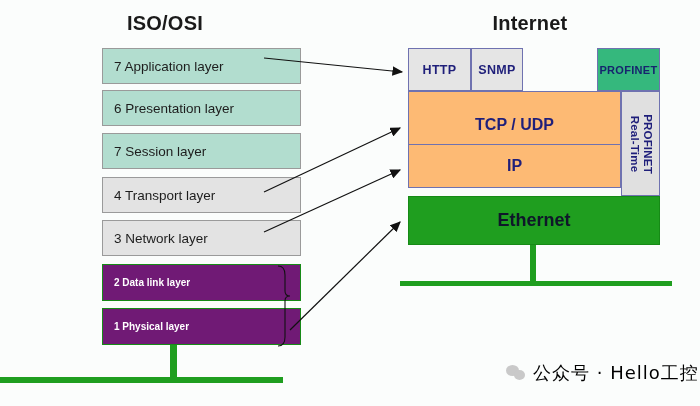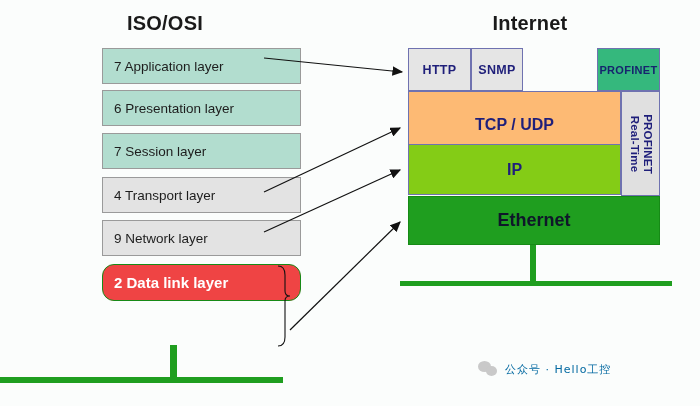--- a/index.html
+++ b/index.html
@@ -40,26 +40,25 @@
     display: flex;
     align-items: center;
     padding-left: 11px;
     font-size: 13.5px;
     color: #1d1d1d;
     background: #b2ddcf;
     margin-left: 28px;
   }
   .osi-box.gray  { background: #e3e3e3; }
   .osi-box.green {
-    background: #ef4444;
+    background: #701a75;
     border-color: #178a17;
     color: #ffffff;
     font-weight: bold;
-    font-size: 15px;
-    border-radius: 12px;
+    font-size: 10px;
   }
   #osi-7 { top: 48px; }
   #osi-6 { top: 90px; }
   #osi-5 { top: 133px; }
   #osi-4 { top: 177px; }
   #osi-3 { top: 220px; }
   #osi-2 { top: 264px; height: 37px; }
   #osi-1 { top: 308px; height: 37px; }
 
   
@@ -83,22 +82,22 @@
   #p-http     { left: 408px; width: 63px; }
   #p-snmp     { left: 471px; width: 52px; }
   #p-smtp     { left: 534px; width: 63px; }
   #p-profinet { left: 597px; width: 63px; background: #35b87d; color: #16246e; font-size: 11px; }
 
   #n-tcpudp {
     left: 408px; top: 91px; width: 213px; height: 67px;
     background: #fdba74; font-size: 16px;
   }
   #n-ip {
-    left: 408px; top: 144px; width: 213px; height: 51px;
-    background: #84cc16; font-size: 16px;
+    left: 408px; top: 144px; width: 213px; height: 44px;
+    background: #fdba74; font-size: 16px;
   }
   #n-prt {
     left: 621px; top: 91px; width: 39px; height: 105px;
     background: #e0e0e0;
   }
   #n-prt .vtxt {
     transform: rotate(90deg);
     white-space: nowrap;
     font-size: 11.5px;
     line-height: 13px;
@@ -125,26 +124,26 @@
   #vector {
     position: absolute;
     left: 0; top: 0;
     width: 700px; height: 406px;
     pointer-events: none;
   }
 
   
   #watermark {
     position: absolute;
-    left: 478px; top: 361px;
+    left: 506px; top: 361px;
     display: flex;
     align-items: center;
     gap: 7px;
-    color: #0369a1;
-    font-size: 11px;
+    color: #000000;
+    font-size: 18px;
     letter-spacing: 1px;
     font-family: "DejaVu Sans", sans-serif;
   }
   #watermark .wechat {
     width: 20px; height: 16px;
     position: relative;
   }
   #watermark .wechat .b1,
   #watermark .wechat .b2 {
     position: absolute;
@@ -168,24 +167,27 @@
   <div id="osi-6" class="osi-box">
     <span>6 Presentation layer</span>
   </div>
   <div id="osi-5" class="osi-box">
     <span>7 Session layer</span>
   </div>
   <div id="osi-4" class="osi-box gray">
     <span>4 Transport layer</span>
   </div>
   <div id="osi-3" class="osi-box gray">
-    <span>9 Network layer</span>
+    <span>3 Network layer</span>
   </div>
   <div id="osi-2" class="osi-box green">
     <span>2 Data link layer</span>
+  </div>
+  <div id="osi-1" class="osi-box green">
+    <span>1 Physical layer</span>
   </div>
 
   <div id="p-http" class="net-box proto">
     <span>HTTP</span>
   </div>
   <div id="p-snmp" class="net-box proto">
     <span>SNMP</span>
   </div>
   <div id="p-profinet" class="net-box proto">
     <span>PROFINET</span>

